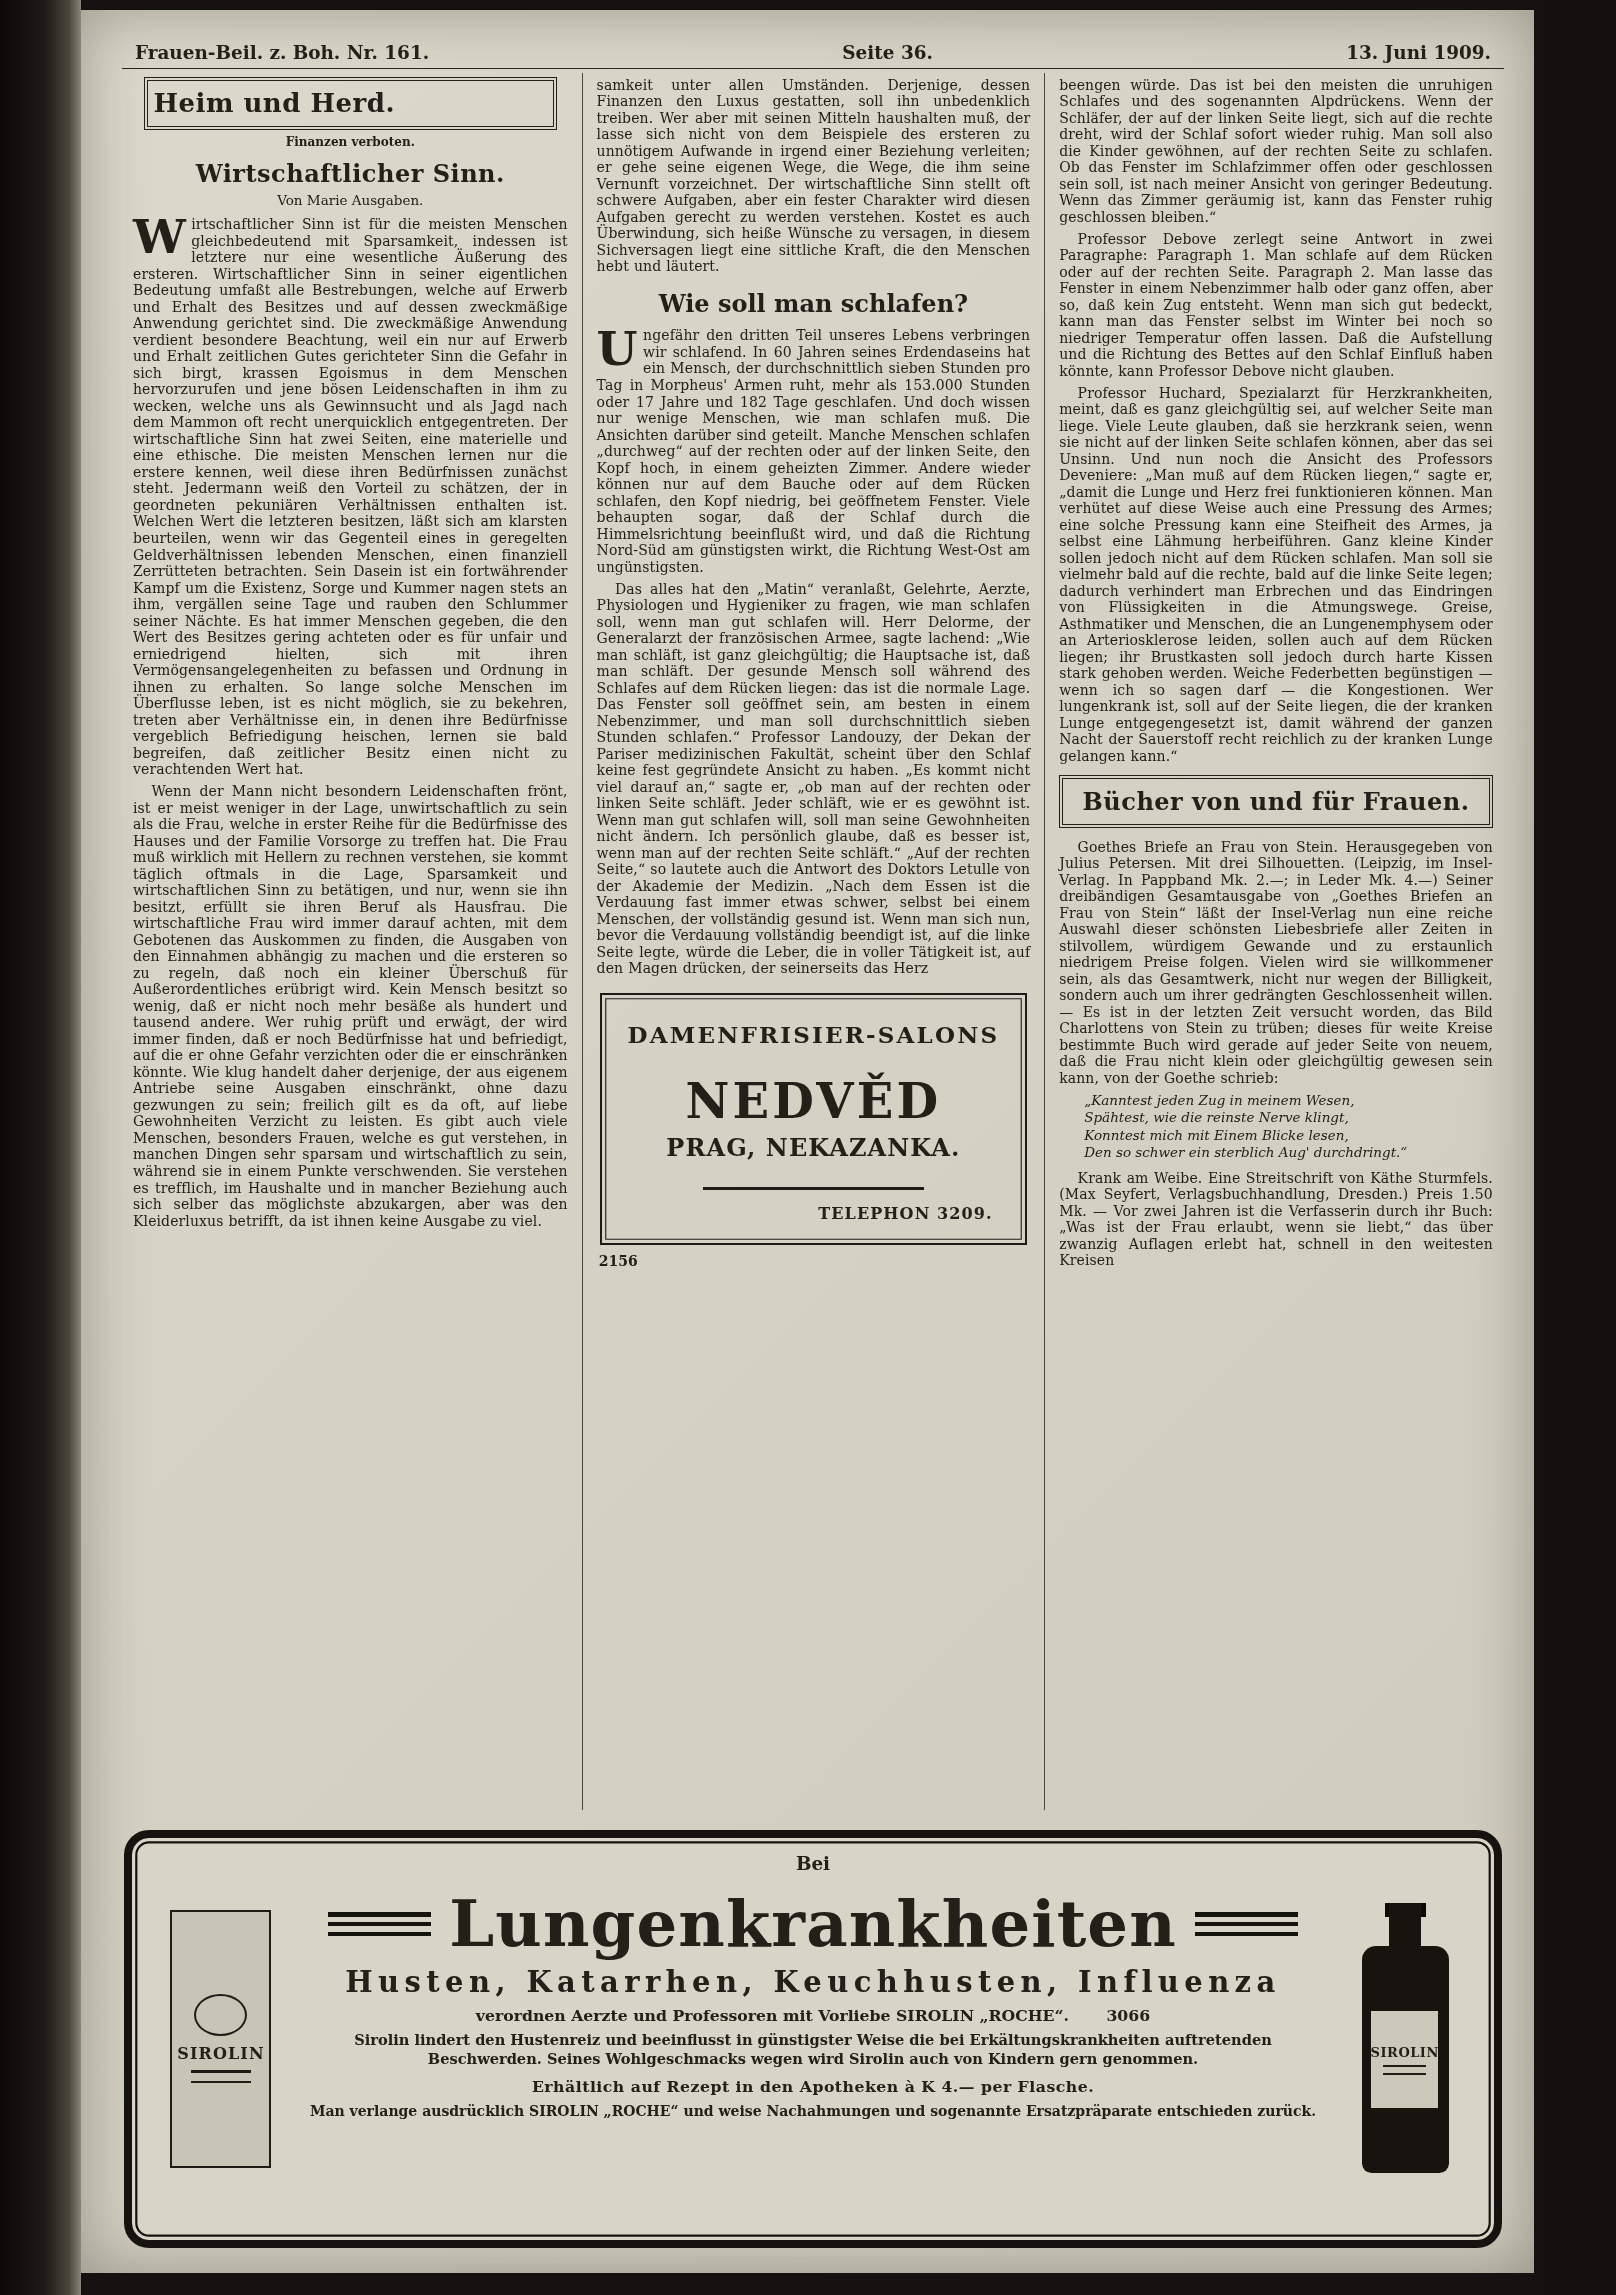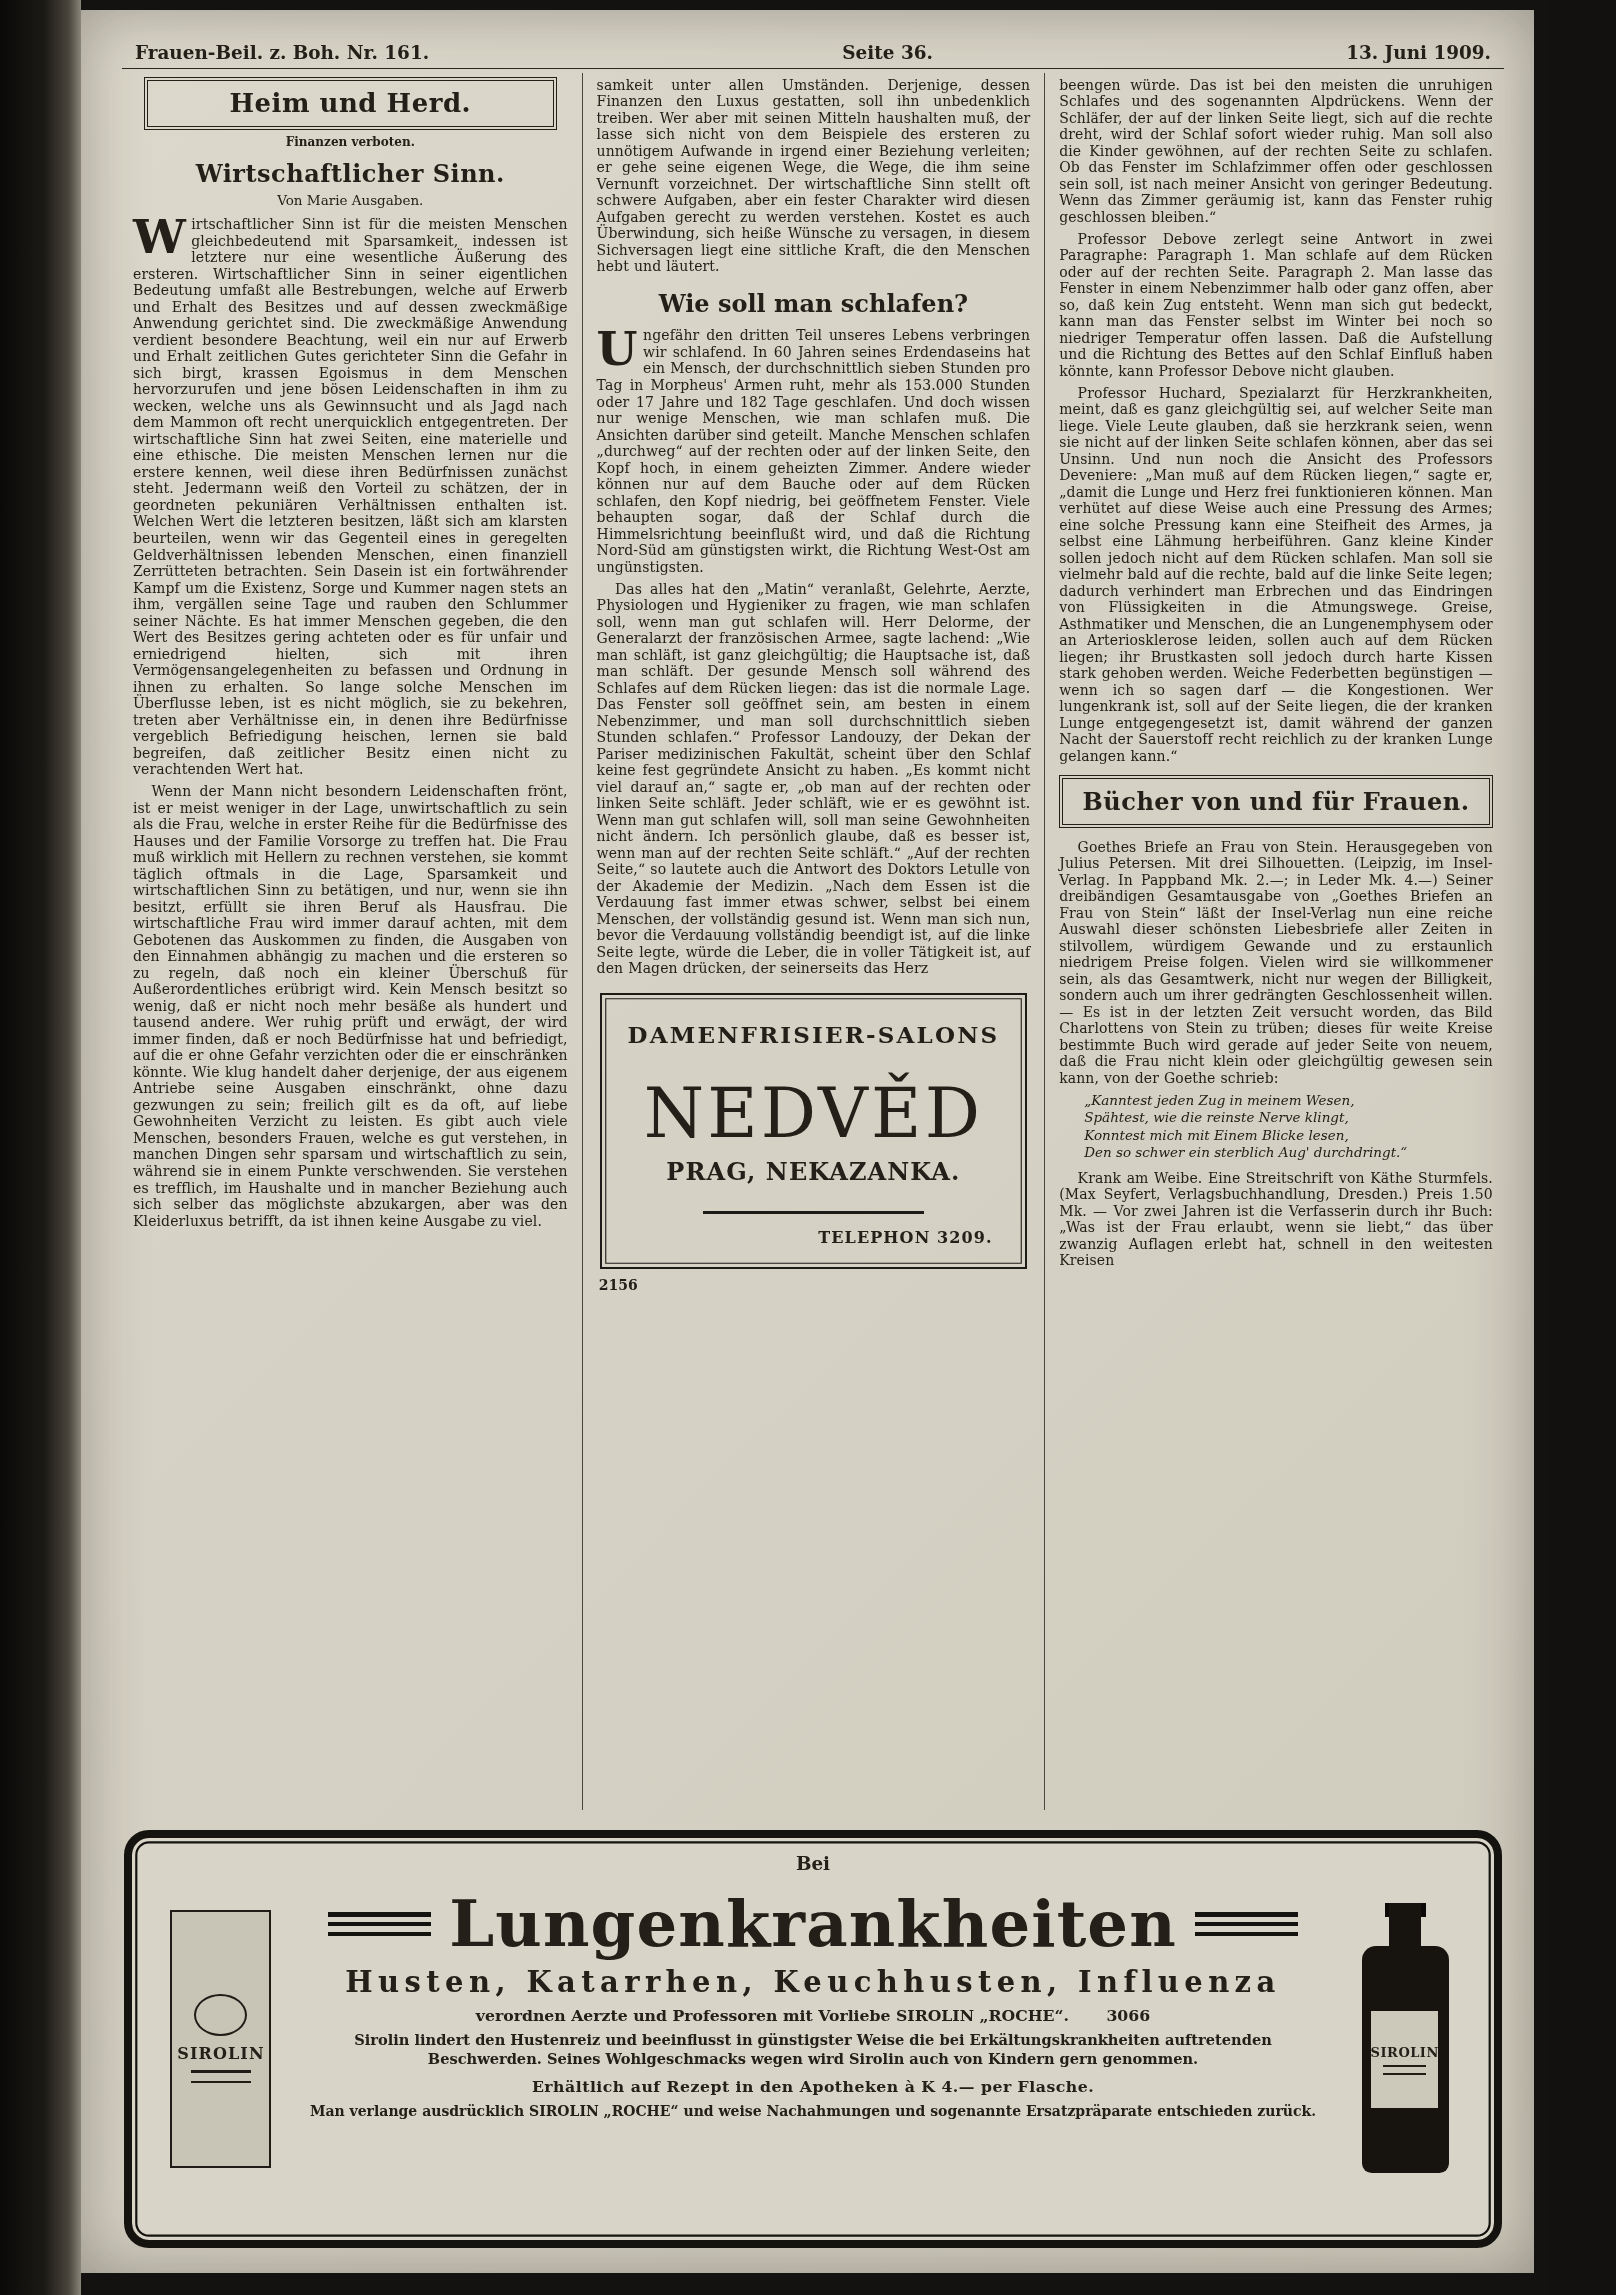--- a/index.html
+++ b/index.html
@@ -20,31 +20,31 @@
   .col{width:33.33%;padding:3.2px 14px 0 14px;overflow:hidden;box-sizing:border-box;}
   .col + .col{border-left:1.1px solid #4a463c;}
 
   p.body{font-size:14px;line-height:1.18;text-align:justify;margin:0 0 5.4px 0;
          letter-spacing:0.1px;word-spacing:0.5px;}
   p.body.indent{text-indent:18.4px;}
   p.dropcap::first-letter{float:left;font-size:47px;line-height:.78;font-weight:bold;
          padding:3.2px 5.4px 0 0;font-family:"DejaVu Serif",serif;}
 
   .ornbox{border:1.6px solid #242019;outline:1.1px solid #242019;outline-offset:2.2px;
-          margin:3.2px 14px 7.6px 14px;padding:7.6px 5.4px;text-align:center;
+          margin:3.2px 14px 7.6px 14px;padding:7.6px 5.4px;
           font-weight:bold;font-size:26px;letter-spacing:0.5px;}
   .nachdruck{text-align:center;font-size:12px;font-weight:bold;margin:1.1px 0 10.8px 0;}
   .arttitle{text-align:center;font-weight:bold;font-size:24px;margin:5.4px 0 3.2px 0;letter-spacing:0.5px;}
   .byline{text-align:center;font-size:13.5px;margin:0 0 8.7px 0;}
   .arttitle2{text-align:center;font-weight:bold;font-size:24px;margin:14px 0 9.7px 0;}
 
   .adbox{border:2.7px solid #1d1b17;box-shadow:inset 0 0 0 3.2px #d6d2c5, inset 0 0 0 4.3px #1d1b17;
          margin:16px 3.2px 3.2px 3.2px;padding:26px 10.8px 19.5px 10.8px;text-align:center;}
   .adline1{font-size:23px;font-weight:bold;letter-spacing:2.2px;margin-bottom:25px;}
-  .adname{font-size:69px;font-weight:normal;letter-spacing:3.2px;margin-bottom:4.3px;}
+  .adname{font-size:48px;font-weight:bold;letter-spacing:3.2px;margin-bottom:4.3px;}
   .adcity{font-size:24px;font-weight:bold;letter-spacing:1.1px;margin-bottom:25px;}
   .addiv{height:3.2px;background:#1d1b17;width:55%;margin:0 auto 14px auto;}
   .adphone{font-size:16px;font-weight:bold;letter-spacing:1.1px;text-align:right;padding-right:21.6px;}
   .adnum{font-size:14px;font-weight:bold;margin:7.6px 0 0 2.2px;}
 
   .buchbox{border:1.6px solid #242019;outline:1.1px solid #242019;outline-offset:2.2px;
            margin:14px 3.2px 14px 3.2px;padding:7.6px 4.3px;text-align:center;
            font-weight:bold;font-size:24px;letter-spacing:0.5px;}
   .poem{font-size:13.5px;font-style:italic;margin:3.2px 0 7.6px 25px;line-height:1.3;}
 

